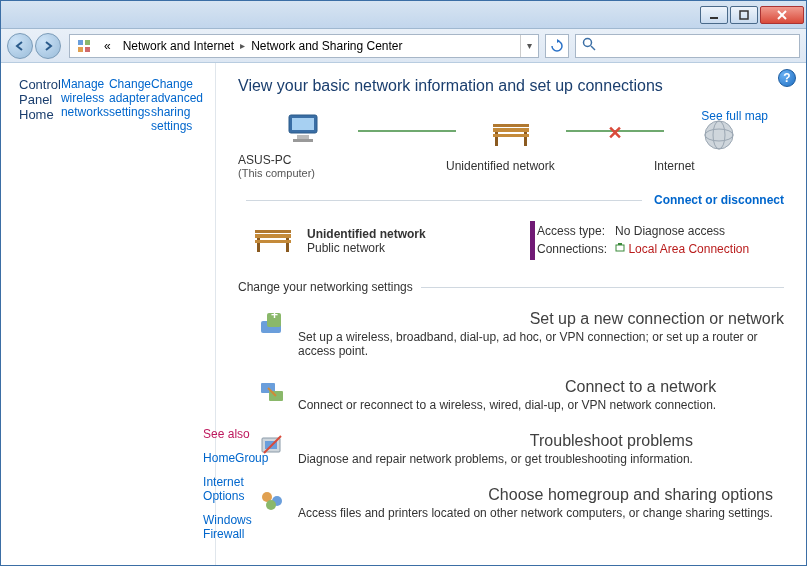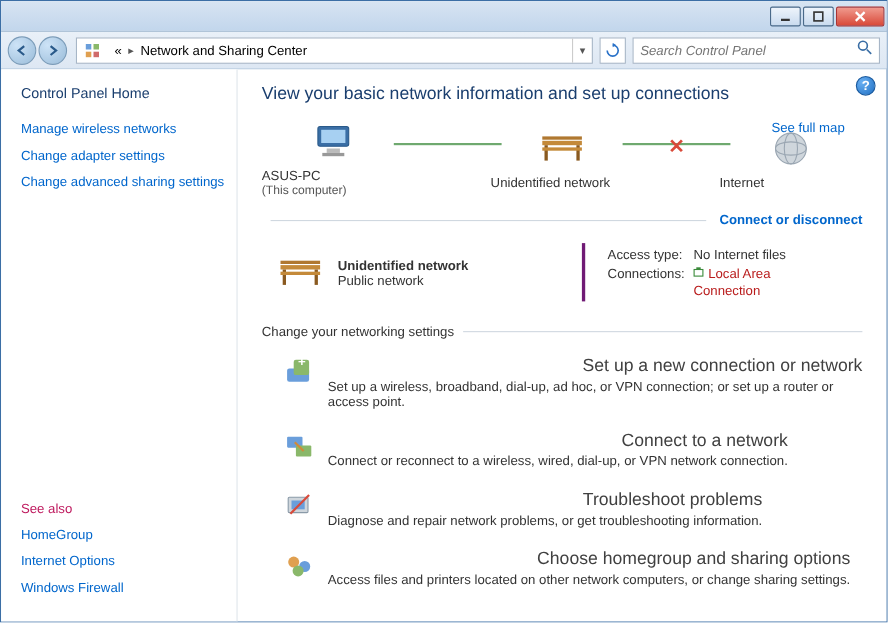--- a/index.html
+++ b/index.html
@@ -14,21 +14,21 @@
   .breadcrumb { flex: 1; height: 24px; background: #fff; border: 1px solid #a7b6c7; margin: 0 6px; display: flex; align-items: center; font-size: 12px; }
   .bc-icon { width: 20px; height: 20px; margin: 0 4px; display: flex; align-items: center; justify-content: center; }
   .bc-seg { padding: 0 6px; height: 100%; display: flex; align-items: center; cursor: pointer; }
   .bc-arrow { color: #555; font-size: 10px; }
   .bc-dropdown { width: 18px; text-align: center; color: #555; font-size: 10px; border-left: 1px solid #ccc; height: 100%; display: flex; align-items: center; justify-content: center; cursor: pointer; }
   .refresh-btn { width: 24px; height: 24px; border: 1px solid #a7b6c7; background: #fff; display: flex; align-items: center; justify-content: center; cursor: pointer; }
   .search-box { width: 225px; height: 24px; background: #fff; border: 1px solid #a7b6c7; margin-left: 6px; display: flex; align-items: center; padding: 0 6px; }
   .search-box input { border: none; outline: none; flex: 1; font-size: 12px; font-style: italic; color: #888; }
   .search-icon { color: #3a6ea5; }
   .content { flex: 1; display: flex; overflow: hidden; }
-  .sidebar { width: 215px; background: #fff; padding: 14px 0 14px 18px; display: flex; flex-direction: column; border-right: 1px solid #e0e6ec; }
+  .sidebar { width: 215px; background: #fff; padding: 14px 0 14px 18px; display: flex; flex-direction: row; border-right: 1px solid #e0e6ec; }
   .sidebar a { display: block; color: #0066cc; font-size: 12px; text-decoration: none; margin-bottom: 10px; cursor: pointer; }
   .sidebar .home-link { color: #1a3e6e; font-size: 13px; margin-bottom: 18px; }
   .sidebar .see-also { margin-top: auto; }
   .sidebar .see-also-label { color: #be185d; font-size: 12px; margin-bottom: 10px; }
   .main { flex: 1; padding: 14px 22px 14px 22px; overflow-y: auto; position: relative; }
   .help-icon-corner { position: absolute; top: 6px; right: 10px; width: 18px; height: 18px; border-radius: 50%; background: radial-gradient(circle at 30% 30%, #6ab0f3, #1f6fc2); color: #fff; display: flex; align-items: center; justify-content: center; font-size: 12px; font-weight: bold; cursor: pointer; border: 1px solid #1a5a9e; }
   h1.page-title { color: #1a3e6e; font-size: 16px; font-weight: normal; margin-bottom: 14px; }
   .map-row { display: flex; align-items: center; justify-content: center; position: relative; margin-bottom: 4px; }
   .map-node { width: 130px; text-align: left; font-size: 12px; color: #333; }
   .map-icon { height: 40px; display: flex; align-items: center; justify-content: center; margin-bottom: 4px; }
@@ -37,21 +37,21 @@
   .see-full-map { position: absolute; right: 16px; top: 0; color: #0066cc; font-size: 12px; cursor: pointer; }
   .map-sub { font-size: 11px; color: #555; }
   .section-header { display: flex; align-items: center; font-size: 12px; color: #333; margin: 14px 0 8px 0; }
   .section-header .line { flex: 1; height: 1px; background: #d0d8e0; margin-left: 8px; }
   .section-header .right-link { color: #0066cc; margin-left: 12px; cursor: pointer; font-weight: bold; }
   .active-net { display: flex; padding: 6px 12px; }
   .active-net-left { display: flex; align-items: center; width: 280px; }
   .active-net-icon { width: 45px; height: 36px; margin-right: 12px; display: flex; align-items: center; justify-content: center; }
   .active-net-name { font-size: 12px; font-weight: bold; color: #333; }
   .active-net-type { font-size: 12px; color: #333; }
-  .active-net-right { border-left: 3px solid #701a75; padding-left: 18px; font-size: 12px; color: #333; }
+  .active-net-right { border-left: 5px solid #701a75; font-size: 12px; color: #333; }
   .active-net-right table td { padding: 1px 6px 1px 0; vertical-align: top; }
   .link { color: #b91c1c; cursor: pointer; }
   .settings-list { margin-top: 6px; }
   .setting-item { display: flex; padding: 8px 0 12px 20px; }
   .setting-icon { width: 28px; height: 28px; margin-right: 12px; flex-shrink: 0; display: flex; align-items: center; justify-content: center; }
   .setting-title { color: #404040; font-size: 16px; cursor: pointer; margin-bottom: 2px; text-align: right; }
   .setting-desc { font-size: 12px; color: #333; }
   .net-link-icon { display: inline-block; width: 10px; vertical-align: middle; }
 </style>
 </head>
@@ -92,33 +92,33 @@
     <div class="breadcrumb">
       <div class="bc-icon">
         <svg width="16" height="16">
             <rect x="2" y="2" width="5" height="5" fill="#6a9edb"></rect>
             <rect x="9" y="2" width="5" height="5" fill="#8ab86a"></rect>
             <rect x="2" y="9" width="5" height="5" fill="#e0a050"></rect>
             <rect x="9" y="9" width="5" height="5" fill="#d06a6a"></rect>
           </svg>
       </div>
       <span class="bc-seg">«</span>
+      <span class="bc-seg">Network and Internet</span>
       <span class="bc-arrow">▸</span>
       <span class="bc-seg">Network and Sharing Center</span>
       <div style="flex:1"></div>
       <div class="bc-dropdown">▾</div>
     </div>
     <div class="refresh-btn">
       <svg width="14" height="14">
           <path d="M7 2 A5 5 0 1 1 2 7" fill="none" stroke="#2a72c8" stroke-width="1.5"></path>
           <path d="M7 0 L7 4 L10 2 Z" fill="#2a72c8"></path>
         </svg>
     </div>
     <div class="search-box">
-      <input placeholder="Search Control Panel" style="">
       <span class="search-icon">
         <svg width="14" height="14">
             <circle cx="5.5" cy="5.5" r="4" fill="none" stroke="#3a6ea5" stroke-width="1.5"></circle>
             <line x1="9" y1="9" x2="13" y2="13" stroke="#3a6ea5" stroke-width="1.5"></line>
           </svg>
       </span>
     </div>
   </div>
 
   <div class="content">
@@ -203,21 +203,21 @@
           <div>
             <div class="active-net-name">Unidentified network</div>
             <div class="active-net-type">Public network</div>
           </div>
         </div>
         <div class="active-net-right">
           <table>
             <tbody>
                 <tr>
               <td>Access type:</td>
-              <td>No Internet files</td>
+              <td>No Diagnose access</td>
             </tr>
             <tr>
               <td>Connections:</td>
               <td>
                 <span class="net-link-icon">
                   <svg width="10" height="12">
                         <rect x="1" y="3" width="8" height="6" fill="none" stroke="#3a8a3a"></rect>
                         <rect x="3" y="1" width="4" height="2" fill="#3a8a3a"></rect>
                       </svg>
                 </span>

